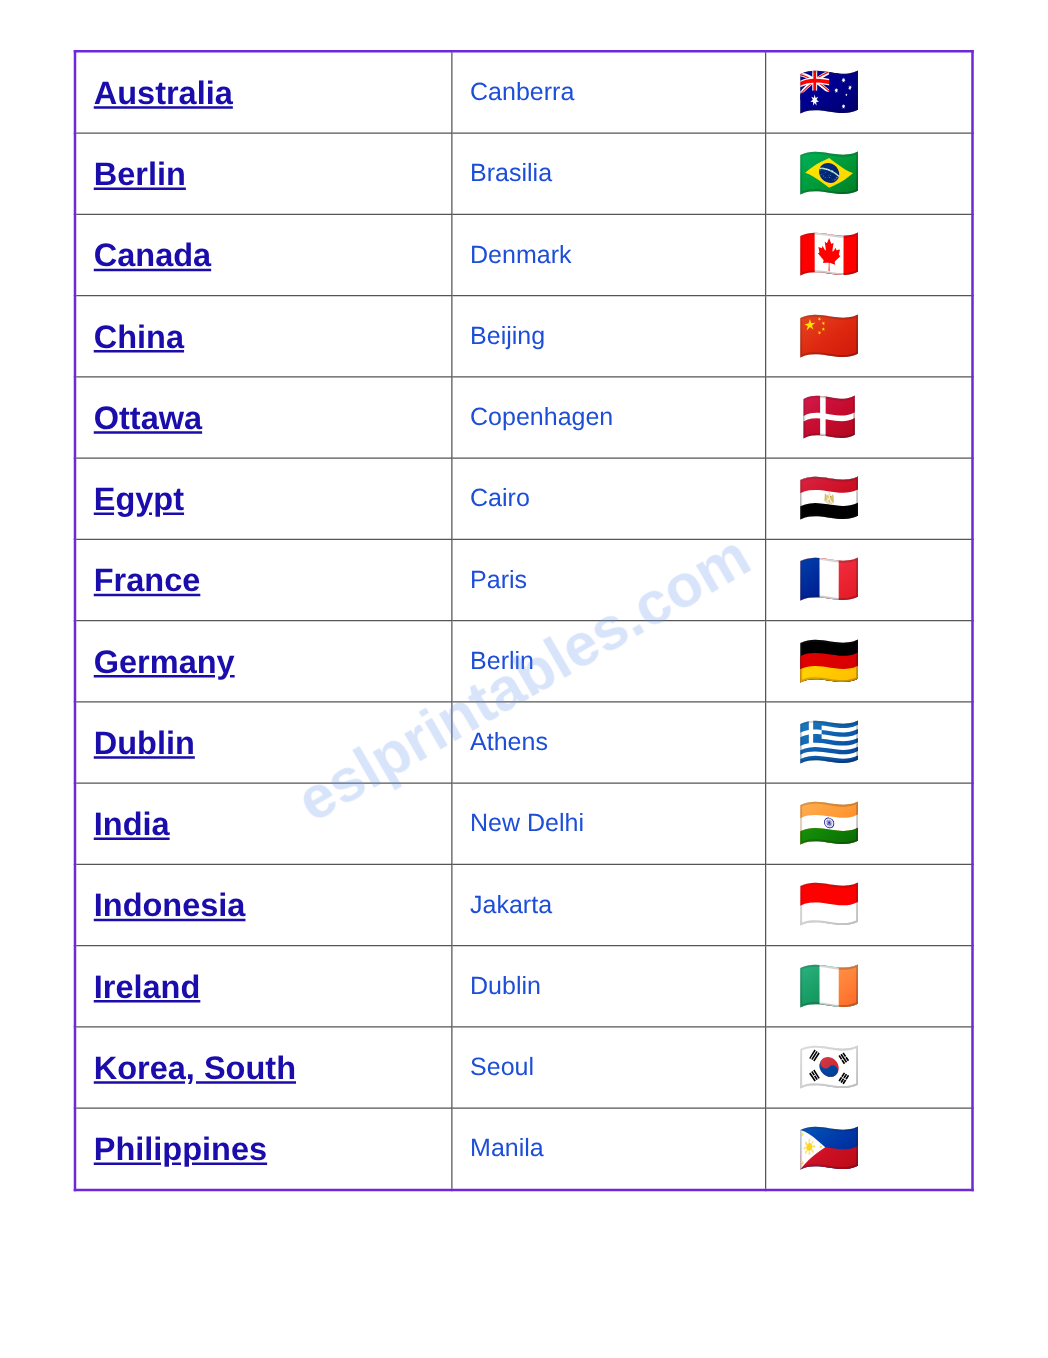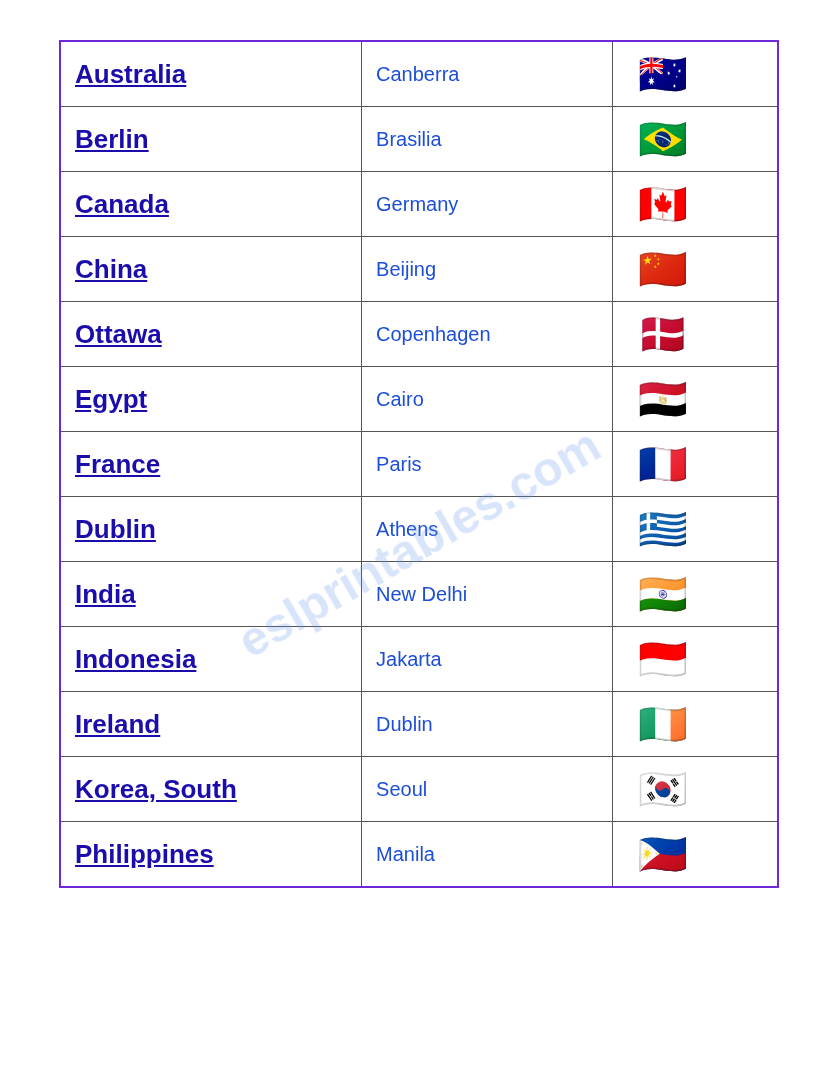--- a/index.html
+++ b/index.html
@@ -76,21 +76,21 @@
         </tr>
         <tr>
           <td class="country-cell">Berlin</td>
           <td class="capital-cell">Brasilia</td>
           <td class="flag-cell">
             <div class="flag-emoji">🇧🇷</div>
           </td>
         </tr>
         <tr>
           <td class="country-cell">Canada</td>
-          <td class="capital-cell">Germany</td>
+          <td class="capital-cell">Denmark</td>
           <td class="flag-cell">
             <div class="flag-emoji">🇨🇦</div>
           </td>
         </tr>
         <tr>
           <td class="country-cell">China</td>
           <td class="capital-cell">Beijing</td>
           <td class="flag-cell">
             <div class="flag-emoji">🇨🇳</div>
           </td>
@@ -107,20 +107,27 @@
           <td class="capital-cell">Cairo</td>
           <td class="flag-cell">
             <div class="flag-emoji">🇪🇬</div>
           </td>
         </tr>
         <tr>
           <td class="country-cell">France</td>
           <td class="capital-cell">Paris</td>
           <td class="flag-cell">
             <div class="flag-emoji">🇫🇷</div>
+          </td>
+        </tr>
+        <tr>
+          <td class="country-cell">Germany</td>
+          <td class="capital-cell">Berlin</td>
+          <td class="flag-cell">
+            <div class="flag-emoji">🇩🇪</div>
           </td>
         </tr>
         <tr>
           <td class="country-cell">Dublin</td>
           <td class="capital-cell">Athens</td>
           <td class="flag-cell">
             <div class="flag-emoji">🇬🇷</div>
           </td>
         </tr>
         <tr>

